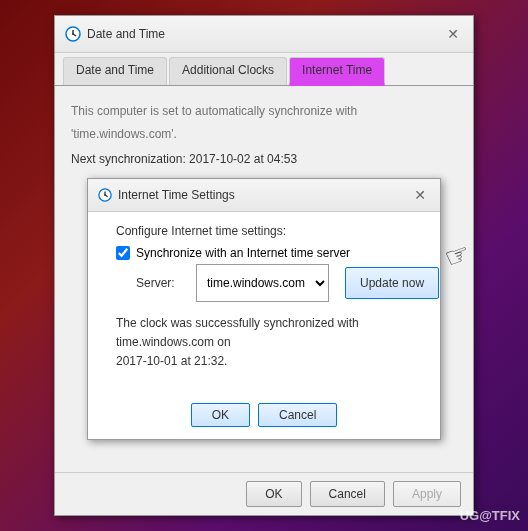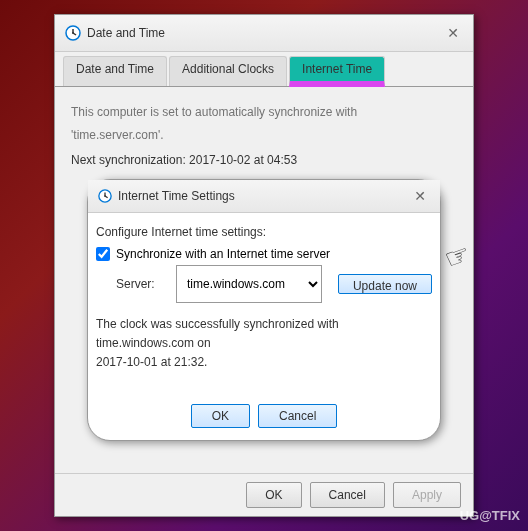--- a/index.html
+++ b/index.html
@@ -76,22 +76,22 @@
       border-bottom: none;
       margin-right: 2px;
       cursor: pointer;
       background: #e0e0e0;
       font-size: 12px;
       color: #333;
       border-radius: 3px 3px 0 0;
     }
 
     .tab.active {
-      background: #14b8a6;
-      border-bottom: 6px solid #d946ef;
+      background: #d946ef;
+      border-bottom: 4px solid #d946ef;
       margin-bottom: -1px;
       z-index: 1;
     }
 
     
     .content-area {
       padding: 16px;
       background: #f0f0f0;
     }
 
@@ -159,21 +159,21 @@
       align-items: center;
       gap: 6px;
     }
 
     .inner-title-bar-title {
       font-size: 12px;
       color: #333;
     }
 
     .inner-content {
-      padding: 12px 8px;
+      padding: 12px 28px;
     }
 
     .configure-label {
       font-size: 12px;
       color: #333;
       margin-bottom: 8px;
     }
 
     .checkbox-row {
       display: flex;
@@ -210,21 +210,21 @@
       height: 38px;
     }
 
     .update-now-btn {
       padding: 4px 14px;
       border: 1px solid #0078d7;
       background: linear-gradient(to bottom, #e8f4ff, #cce4ff);
       cursor: pointer;
       font-size: 12px;
       color: #333;
-      height: 20px;
+      height: 32px;
       border-radius: 2px;
       white-space: nowrap;
     }
 
     .sync-success {
       font-size: 12px;
       color: #333;
       line-height: 1.6;
       margin-bottom: 12px;
     }
@@ -287,24 +287,24 @@
   </div>
 
   <div class="tabs">
     <div class="tab">Date and Time</div>
     <div class="tab">Additional Clocks</div>
     <div class="tab active">Internet Time</div>
   </div>
 
   <div class="content-area">
     <p class="sync-info">This computer is set to automatically synchronize with</p>
-    <p class="sync-info">'time.server.com'.</p>
+    <p class="sync-info">'time.windows.com'.</p>
     <p class="next-sync">Next synchronization: 2017-10-02 at 04:53</p>
 
-    <div class="inner-dialog" style="position:relative;border-radius:23px;">
+    <div class="inner-dialog" style="position:relative;">
 
       <div class="inner-title-bar">
         <div class="inner-title-bar-left">
           <svg width="14" height="14" viewBox="0 0 16 16">
             <circle cx="8" cy="8" r="7" fill="white" stroke="#0078d7" stroke-width="1.5"></circle>
             <line x1="8" y1="4" x2="8" y2="8" stroke="#333" stroke-width="1.5"></line>
             <line x1="8" y1="8" x2="11" y2="10" stroke="#333" stroke-width="1.5"></line>
             <circle cx="8" cy="8" r="1" fill="#333"></circle>
           </svg>
           <span class="inner-title-bar-title">Internet Time Settings</span>

